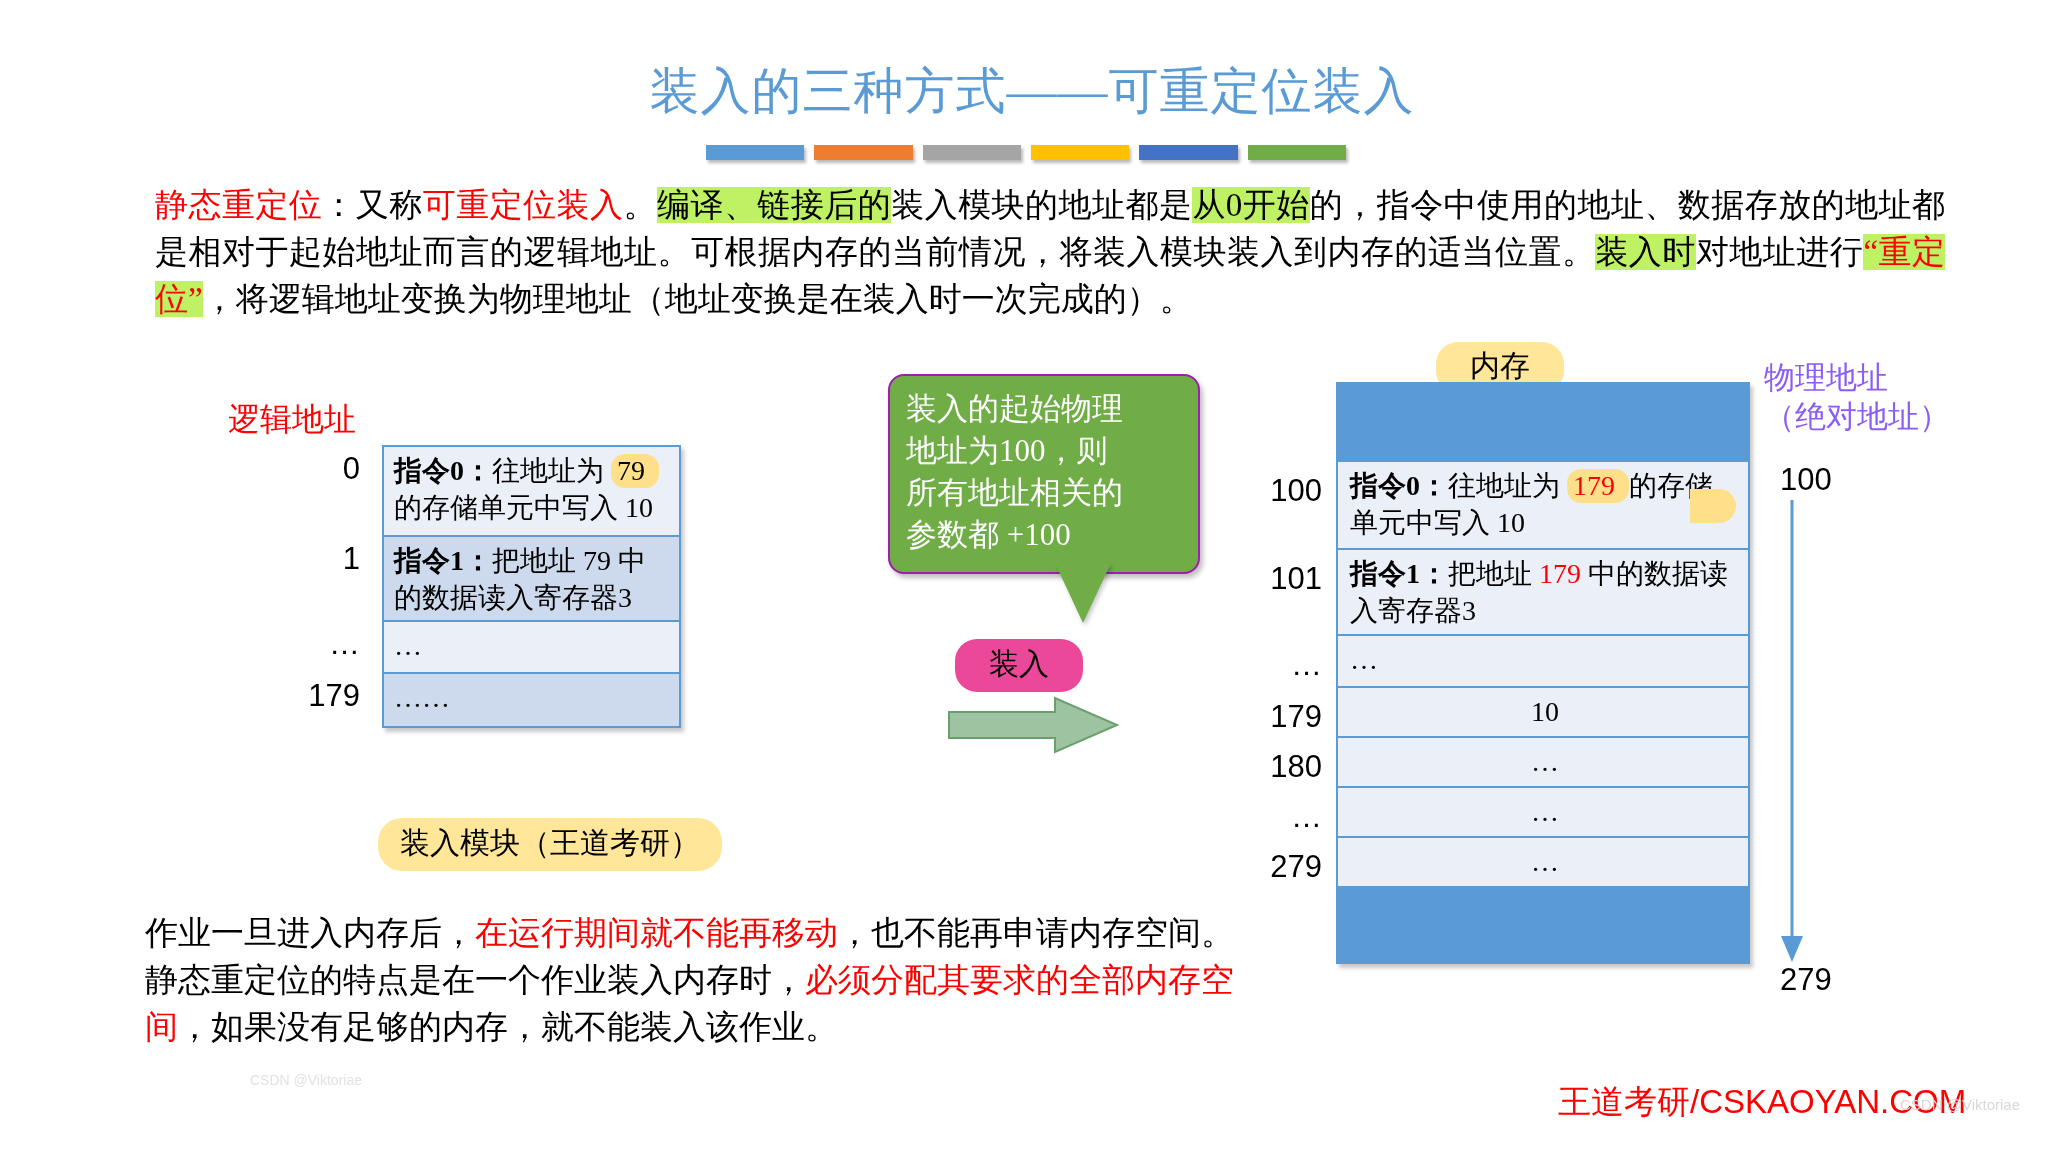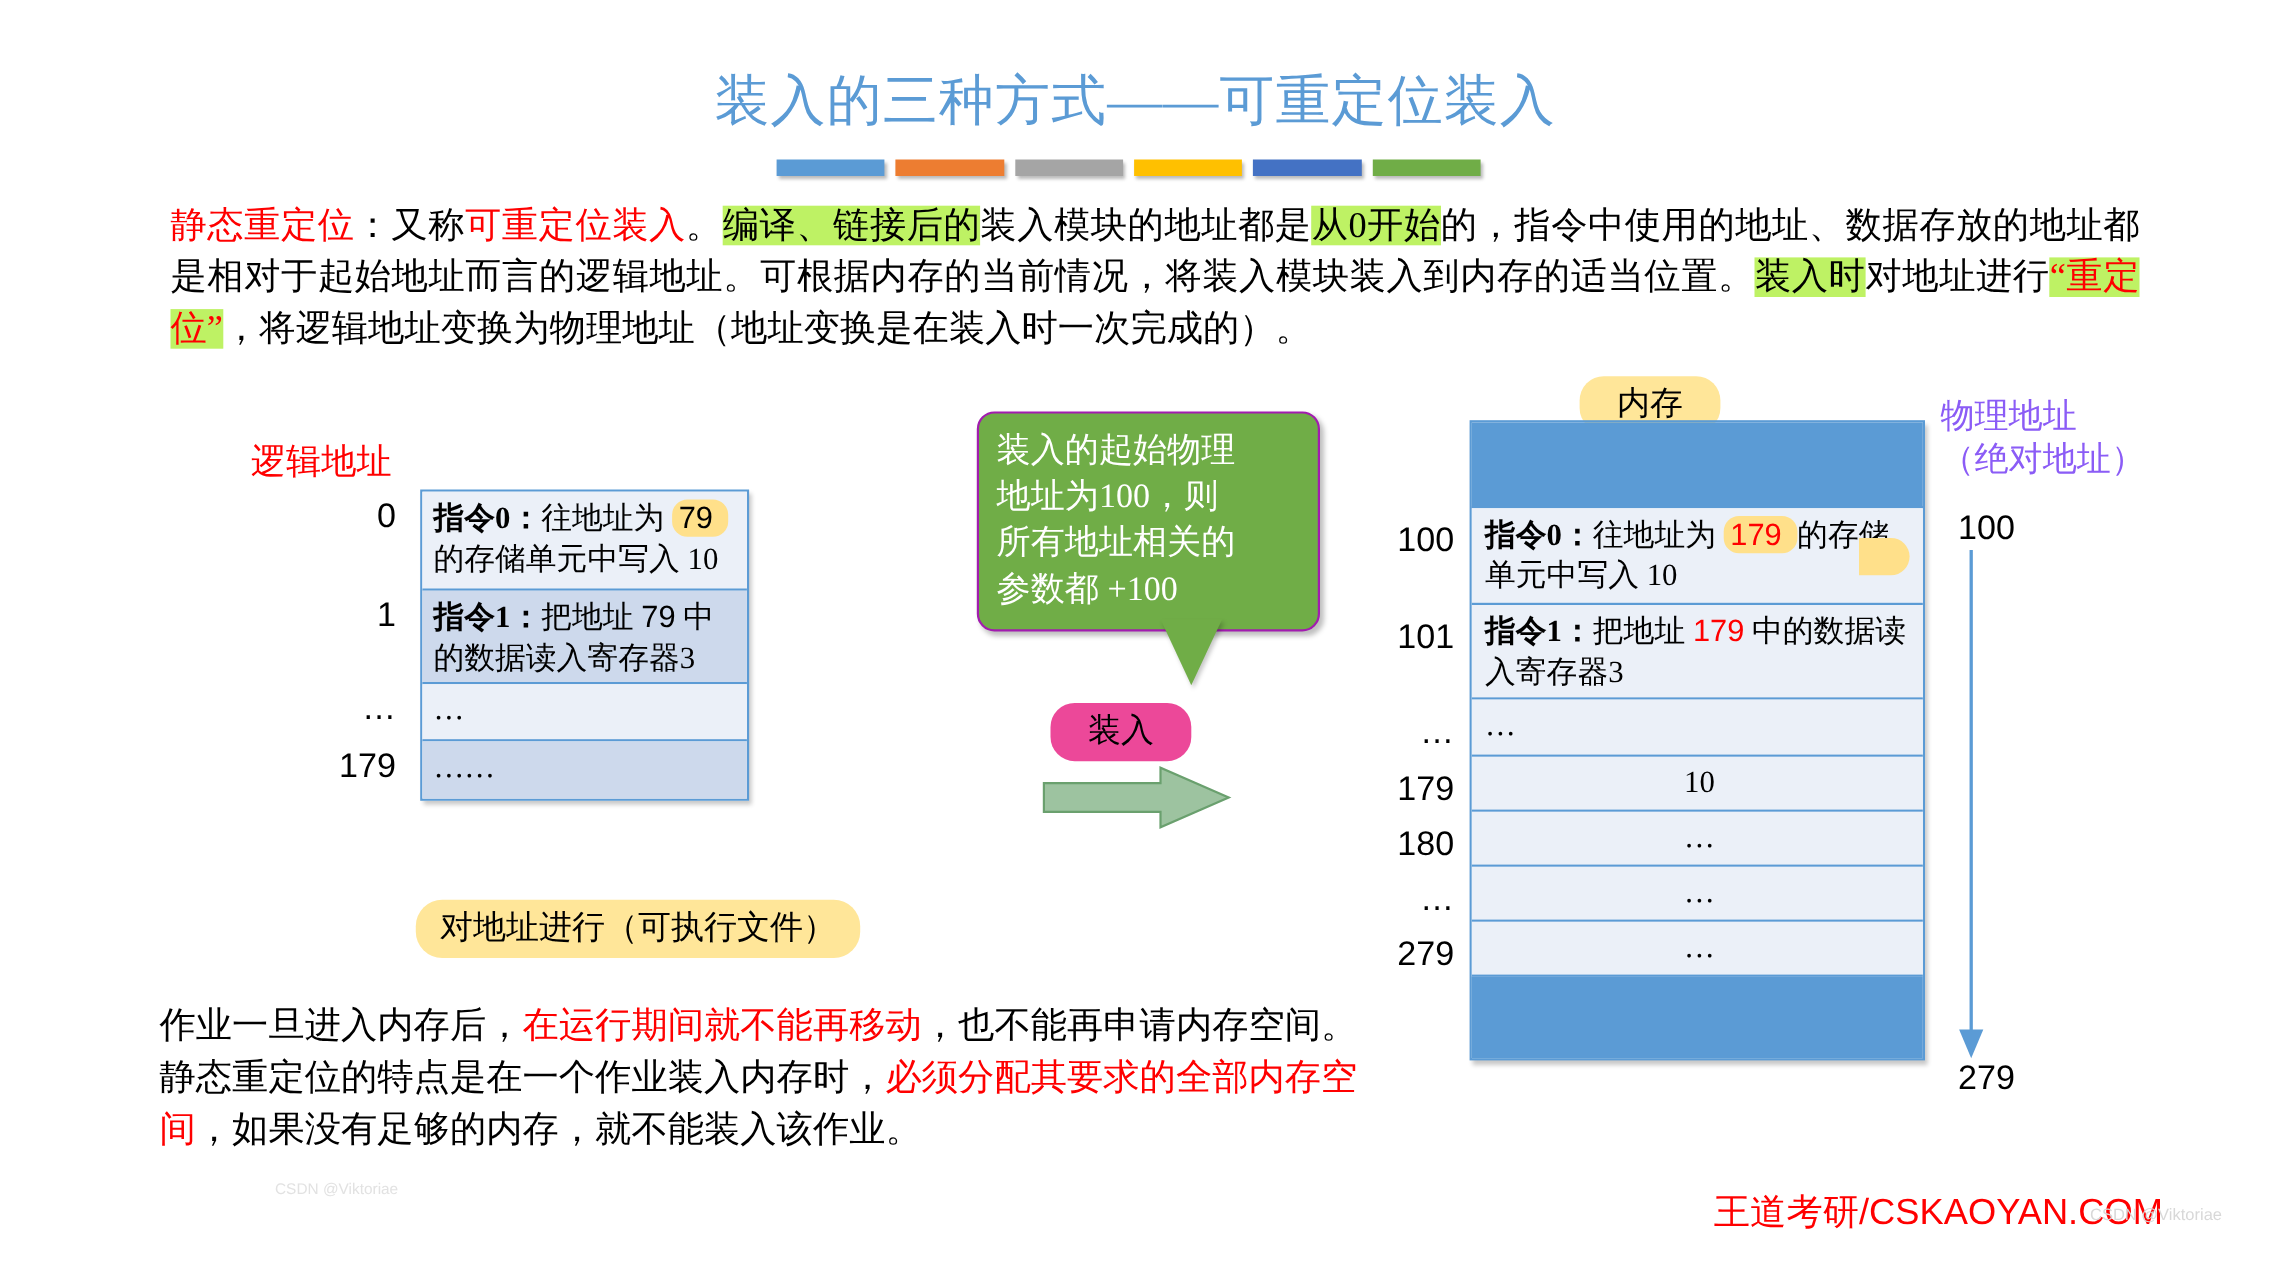--- a/index.html
+++ b/index.html
@@ -73,21 +73,21 @@
     border-bottom: 2px solid #5B9BD5;
     font-size: 28px;
     line-height: 37px;
     padding: 5px 8px 6px 10px;
     box-sizing: border-box;
   }
   #logic-table .row:last-child { border-bottom: none; }
   .cell-lt { background: #EBF0F8; }
   .cell-dk { background: #CDD9EC; }
   .ins { font-weight: bold; font-family: "Liberation Serif", serif;}
-  .num { font-family: Liberation Sans, sans-serif; }
+  .num { font-family: Liberation Serif, serif; }
   .pill-hl {
     background: #FFE08A;
     border-radius: 14px;
     padding: 1px 14px 2px 6px;
   }
   #module-label {
     left: 378px; top: 818px;
     background: #FFE699;
     border-radius: 24px;
     padding: 5px 22px 7px 22px;
@@ -248,21 +248,21 @@
   <span class="a" style="height:52px;line-height:42px;">179</span>
 </div>
 
 <div class="abs" id="logic-table">
   <div class="row cell-lt" style="height:90px;"><span class="ins">指令0：</span><span>往地址为 </span><span class="num pill-hl">79</span><span>的存储单元中写入 10</span></div>
   <div class="row cell-dk" style="height:85px;"><span class="ins">指令1：</span><span>把地址 </span><span class="num">79</span><span> 中的数据读入寄存器3</span></div>
   <div class="row cell-lt" style="height:52px;"><span>…</span></div>
   <div class="row cell-dk" style="height:52px;"><span>……</span></div>
 </div>
 
-<div class="abs" id="module-label">对地址进行（可执行文件）</div>
+<div class="abs" id="module-label">装入模块（王道考研）</div>
 
 <div class="abs" id="callout-tail-edge"></div>
 <div class="abs" id="callout">
   <div>装入的起始物理</div>
   <div>地址为100，则</div>
   <div>所有地址相关的</div>
   <div>参数都 +100</div>
 </div>
 <div class="abs" id="callout-tail"></div>
 

